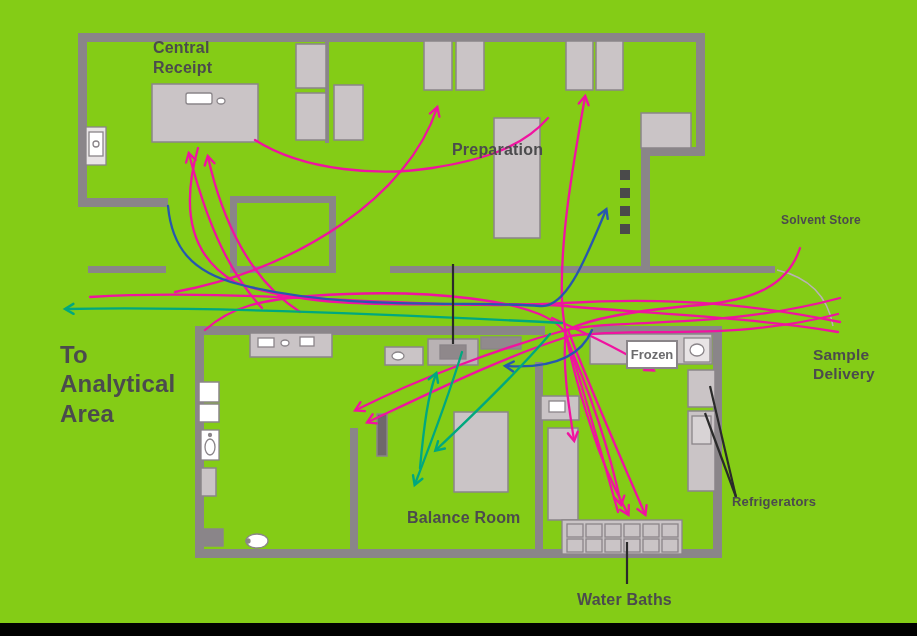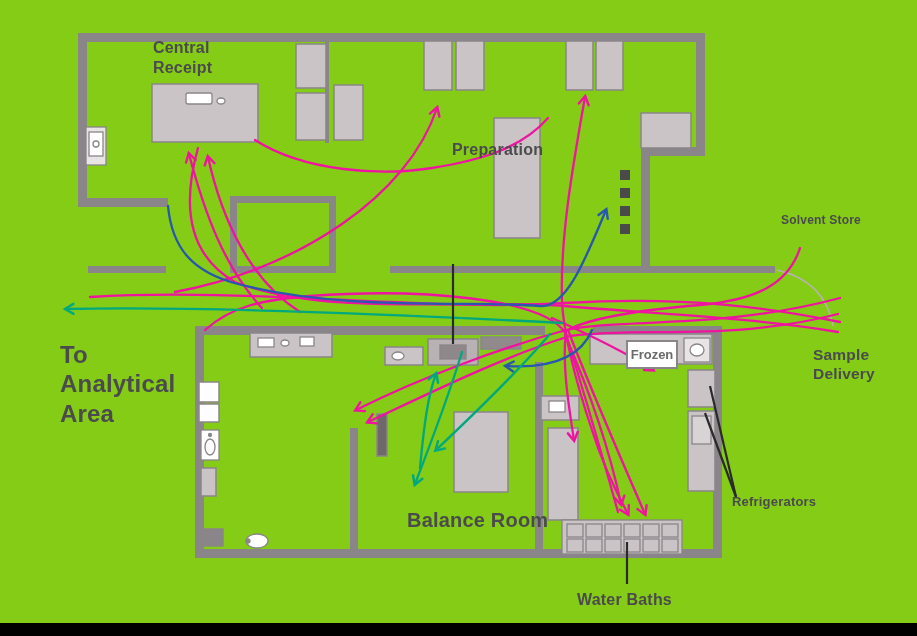--- a/index.html
+++ b/index.html
@@ -184,19 +184,19 @@
       <path d="M736,497 L710,386"></path>
       <path d="M736,497 L705,413"></path>
     </g>
   </svg>
 
   <div class="lbl" style="left:153px;top:38px;width:112px;font-size:16px;">Central Receipt</div>
   <div class="lbl nowrap" style="left:452px;top:92px;font-size:16px;margin-top:48px;">Preparation</div>
   <div class="lbl nowrap" style="left:781px;top:213px;font-size:12px;text-align:right;">Solvent Store</div>
   <div class="lbl" style="left:805px;top:346px;width:95px;font-size:15.5px;margin-left:8px;">Sample Delivery</div>
   <div class="lbl" style="left:60px;top:340px;width:118px;font-size:24px;">To Analytical Area</div>
-  <div class="lbl nowrap" style="left:407px;top:508px;font-size:20px;">Balance Room</div>
+  <div class="lbl nowrap" style="left:407px;top:508px;font-size:16px;">Balance Room</div>
   <div class="lbl nowrap" style="left:732px;top:494px;font-size:13px;">Refrigerators</div>
   <div class="lbl nowrap" style="left:577px;top:590px;font-size:16px;text-align:center;">Water Baths</div>
   <div class="frozen-box">Frozen</div>
 
   <div class="bottom-bar"></div>
 </div>
 
 </body></html>

